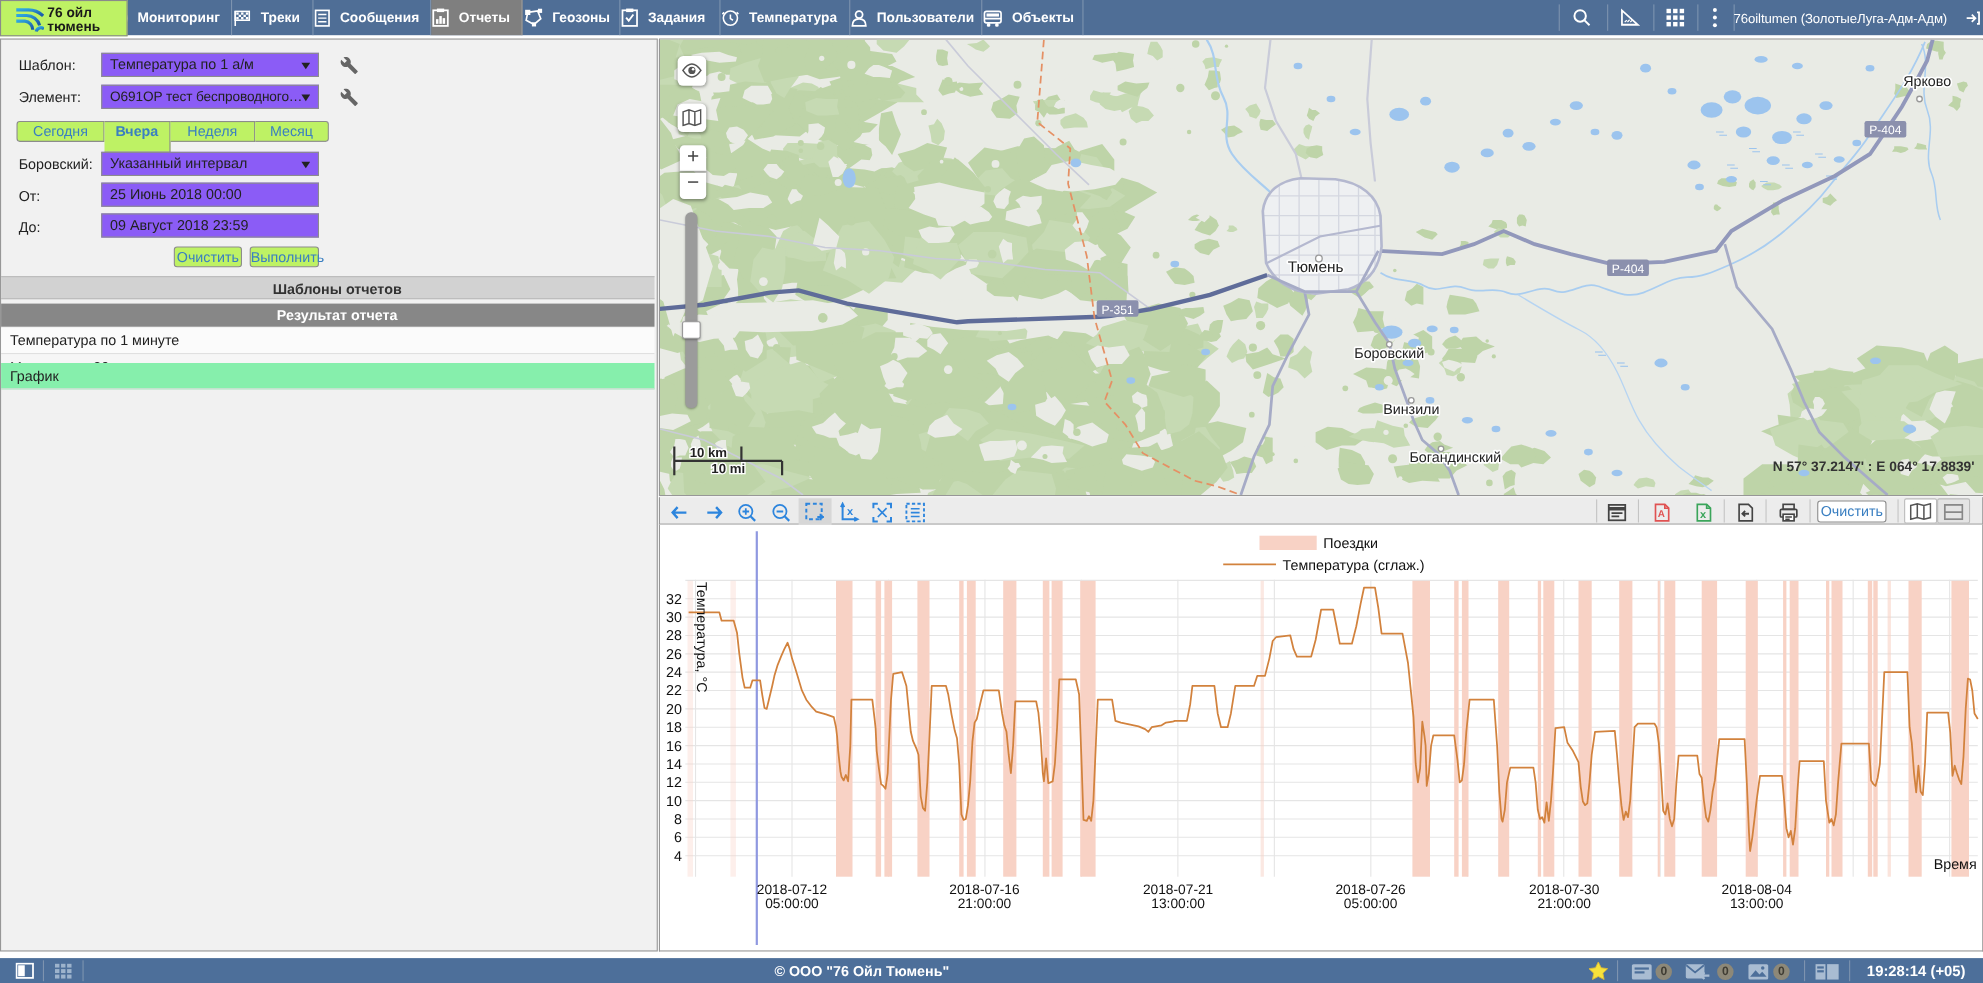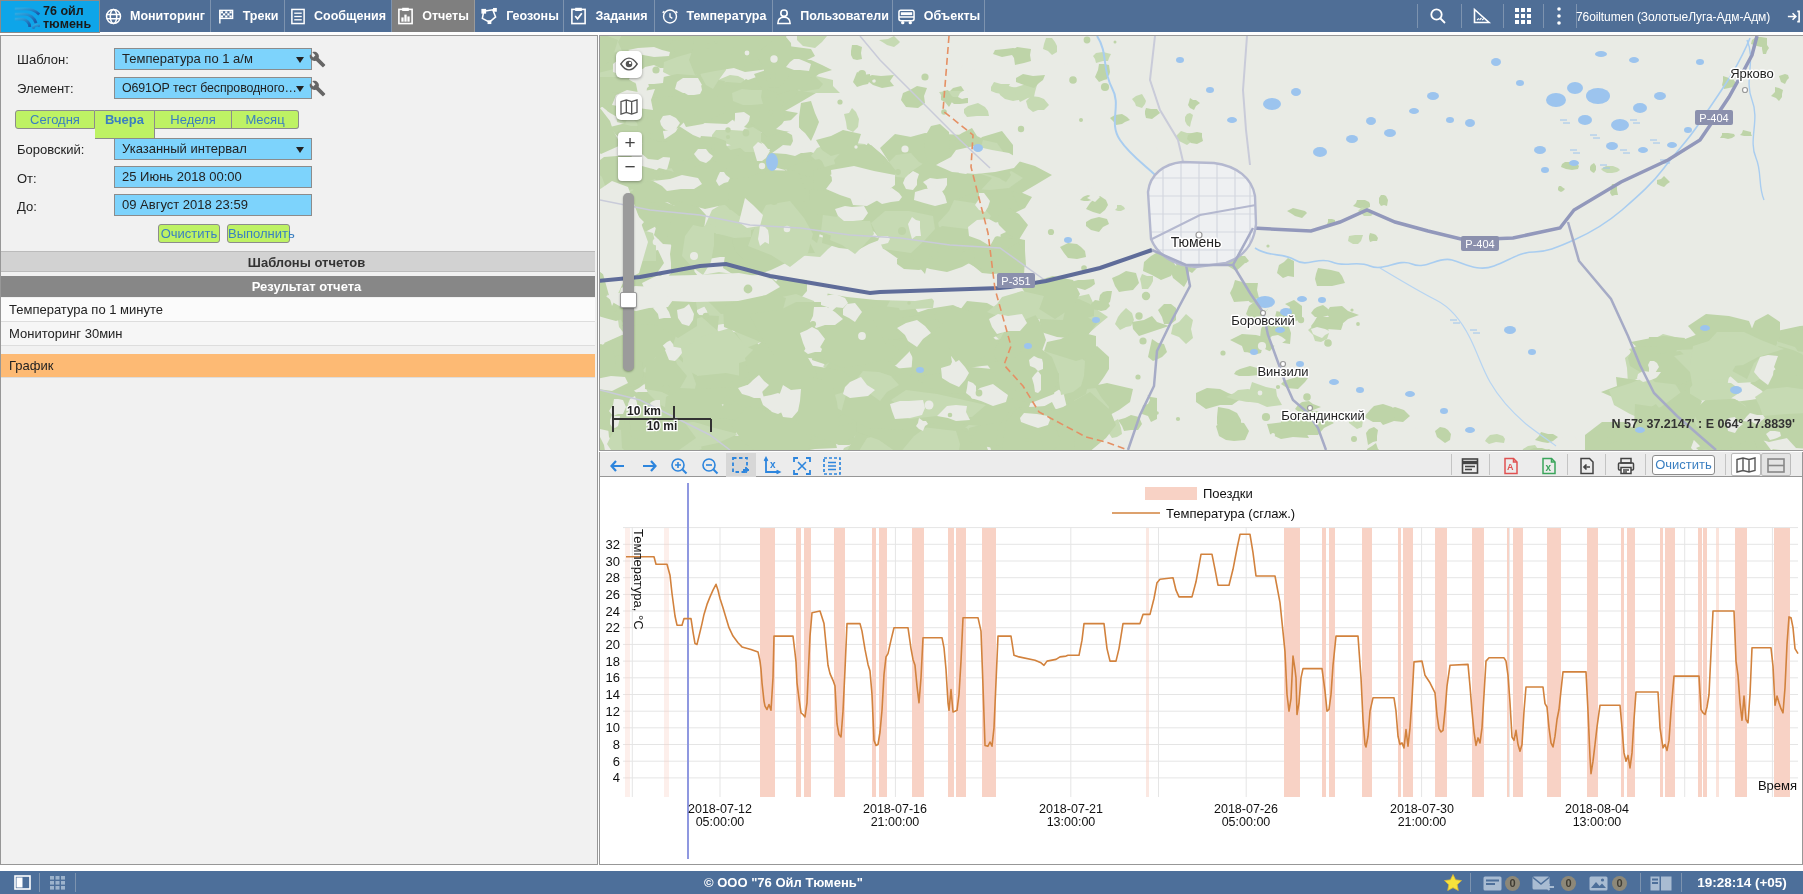--- a/index.html
+++ b/index.html
@@ -1,22 +1,22 @@
 <!DOCTYPE html>
 <html><head><meta charset="utf-8"><style>
 
 * { margin:0; padding:0; box-sizing:border-box; }
 body { width:1803px; height:894px; position:relative; font-family:"Liberation Sans",sans-serif; background:#ffffff; overflow:hidden; }
 .topbar { position:absolute; left:0; top:0; width:1803px; height:32px; background:#4f6e96; }
-.logo { position:absolute; left:0; top:0; width:100px; height:33px; background:#0ea5e9; border:1px solid #8a8a8a; z-index:5; }
-.tab { position:absolute; top:0; height:32px; color:#fff; font-size:12.5px; font-weight:bold; display:flex; align-items:center; justify-content:center; gap:8px; border-right:1px solid #7d93af; }
+.logo { position:absolute; left:0; top:0; width:116px; height:33px; background:#bef264; border:1px solid #8a8a8a; z-index:5; }
+.tab { position:absolute; top:0; height:32px; color:#fff; font-size:12.5px; font-weight:bold; display:flex; align-items:center; justify-content:flex-start; gap:8px; border-right:1px solid #7d93af; }
 .tab.active { background:#7f7f7f; border-right:1px solid #9a9a9a; }
 .lp { position:absolute; left:0; top:35px; width:598px; height:830px; background:#f1f1f1; border:1px solid #979797; }
 .lbl { position:absolute; left:17px; font-size:13px; color:#222; }
-.sel { position:absolute; left:114px; width:198px; height:22px; background:#7dd3fc; border:1px solid #8c8c8c; font-size:13px; color:#222; line-height:20px; padding-left:7px; padding-right:22px; white-space:nowrap; overflow:hidden; }
+.sel { position:absolute; left:92px; width:198px; height:22px; background:#8b5cf6; border:1px solid #8c8c8c; font-size:13px; color:#222; line-height:20px; padding-left:7px; padding-right:22px; white-space:nowrap; overflow:hidden; }
 .sel .ar { position:absolute; right:7px; top:8px; width:0; height:0; border-left:4.5px solid transparent; border-right:4.5px solid transparent; border-top:6px solid #222; }
 .btn { background:#bef264; border:1px solid #8c8c8c; color:#3a7fc1; font-size:13px; text-align:center; position:absolute; border-radius:3px; }
 .sechdr { position:absolute; left:1px; width:594px; text-align:center; font-size:13px; font-weight:bold;padding-left:17px; }
 .row { position:absolute; left:1px; width:594px; height:24px; font-size:13px; color:#222; padding-left:8px; line-height:23px; border-bottom:1px solid #ddd; }
 .maparea { position:absolute; left:599px; top:35px; width:1204px; height:416px; border:1px solid #979797; background:#eaece7; }
 .tbar { position:absolute; left:599px; top:452px; width:1204px; height:25px; background:#ececec; border:1px solid #979797; border-top:none; }
 .chart { position:absolute; left:599px; top:477px; width:1204px; height:388px; background:#fff; border-left:1px solid #979797; border-right:1px solid #979797; border-bottom:1px solid #979797; }
 .sbar { position:absolute; left:0; top:871px; width:1803px; height:23px; background:#4d6f9a; color:#fff; }
 .mapbtn { position:absolute; background:#fff; border-radius:5px; box-shadow:0 1px 3px rgba(0,0,0,0.35); }
 .vsep { position:absolute; top:4px; width:1px; height:24px; background:#7d93af; }
@@ -211,21 +211,21 @@
 <div class="lbl" style="top:171px">От:</div>
 <div class="sel" style="top:166px">25 Июнь 2018 00:00</div>
 <div class="lbl" style="top:199px">До:</div>
 <div class="sel" style="top:194px">09 Август 2018 23:59</div>
 <div class="btn" style="left:158px;top:224px;width:62px;height:19px;line-height:17px">Очистить</div>
 <div class="btn" style="left:227px;top:224px;width:63px;height:19px;line-height:17px">Выполнить</div>
 <div class="sechdr" style="top:251px;height:21px;line-height:21px;background:#d2d2d2;color:#333;border-top:1px solid #bbb;border-bottom:1px solid #bbb">Шаблоны отчетов</div>
 <div class="sechdr" style="top:276px;height:21px;line-height:21px;background:#878787;color:#fff">Результат отчета</div>
 <div class="row" style="top:298px;background:#fbfbfb">Температура по 1 минуте</div>
 <div class="row" style="top:322px;background:#f6f6f6">Мониторинг 30мин</div>
-<div class="row" style="top:354px;background:#fdba74">График</div>
+<div class="row" style="top:330px;background:#86efac">График</div>
 <div class="maparea"></div>
 <svg width="1203" height="414" viewBox="600 36 1203 414" style="position:absolute;left:600px;top:36px;font-family:'Liberation Sans',sans-serif">
 <rect x="600" y="36" width="1203" height="414" fill="#e9ebe5"></rect>
 <clipPath id="mapclip">
       <rect x="600" y="36" width="1203" height="414"></rect>
     </clipPath>
 <g clip-path="url(#mapclip)">
 <path d="M752,28 L749,36 L736,35 L726,36 L724,30 L722,25 L726,19 L736,21 L743,22 Z" fill="#bed4a8"></path>
 <path d="M746,87 L750,99 L739,104 L730,98 L726,91 L718,80 L730,75 L738,76 L744,79 Z" fill="#c6dab3"></path>
 <path d="M816,93 L799,103 L785,111 L765,112 L754,100 L750,86 L767,77 L786,74 L794,86 Z" fill="#bed4a8"></path>

